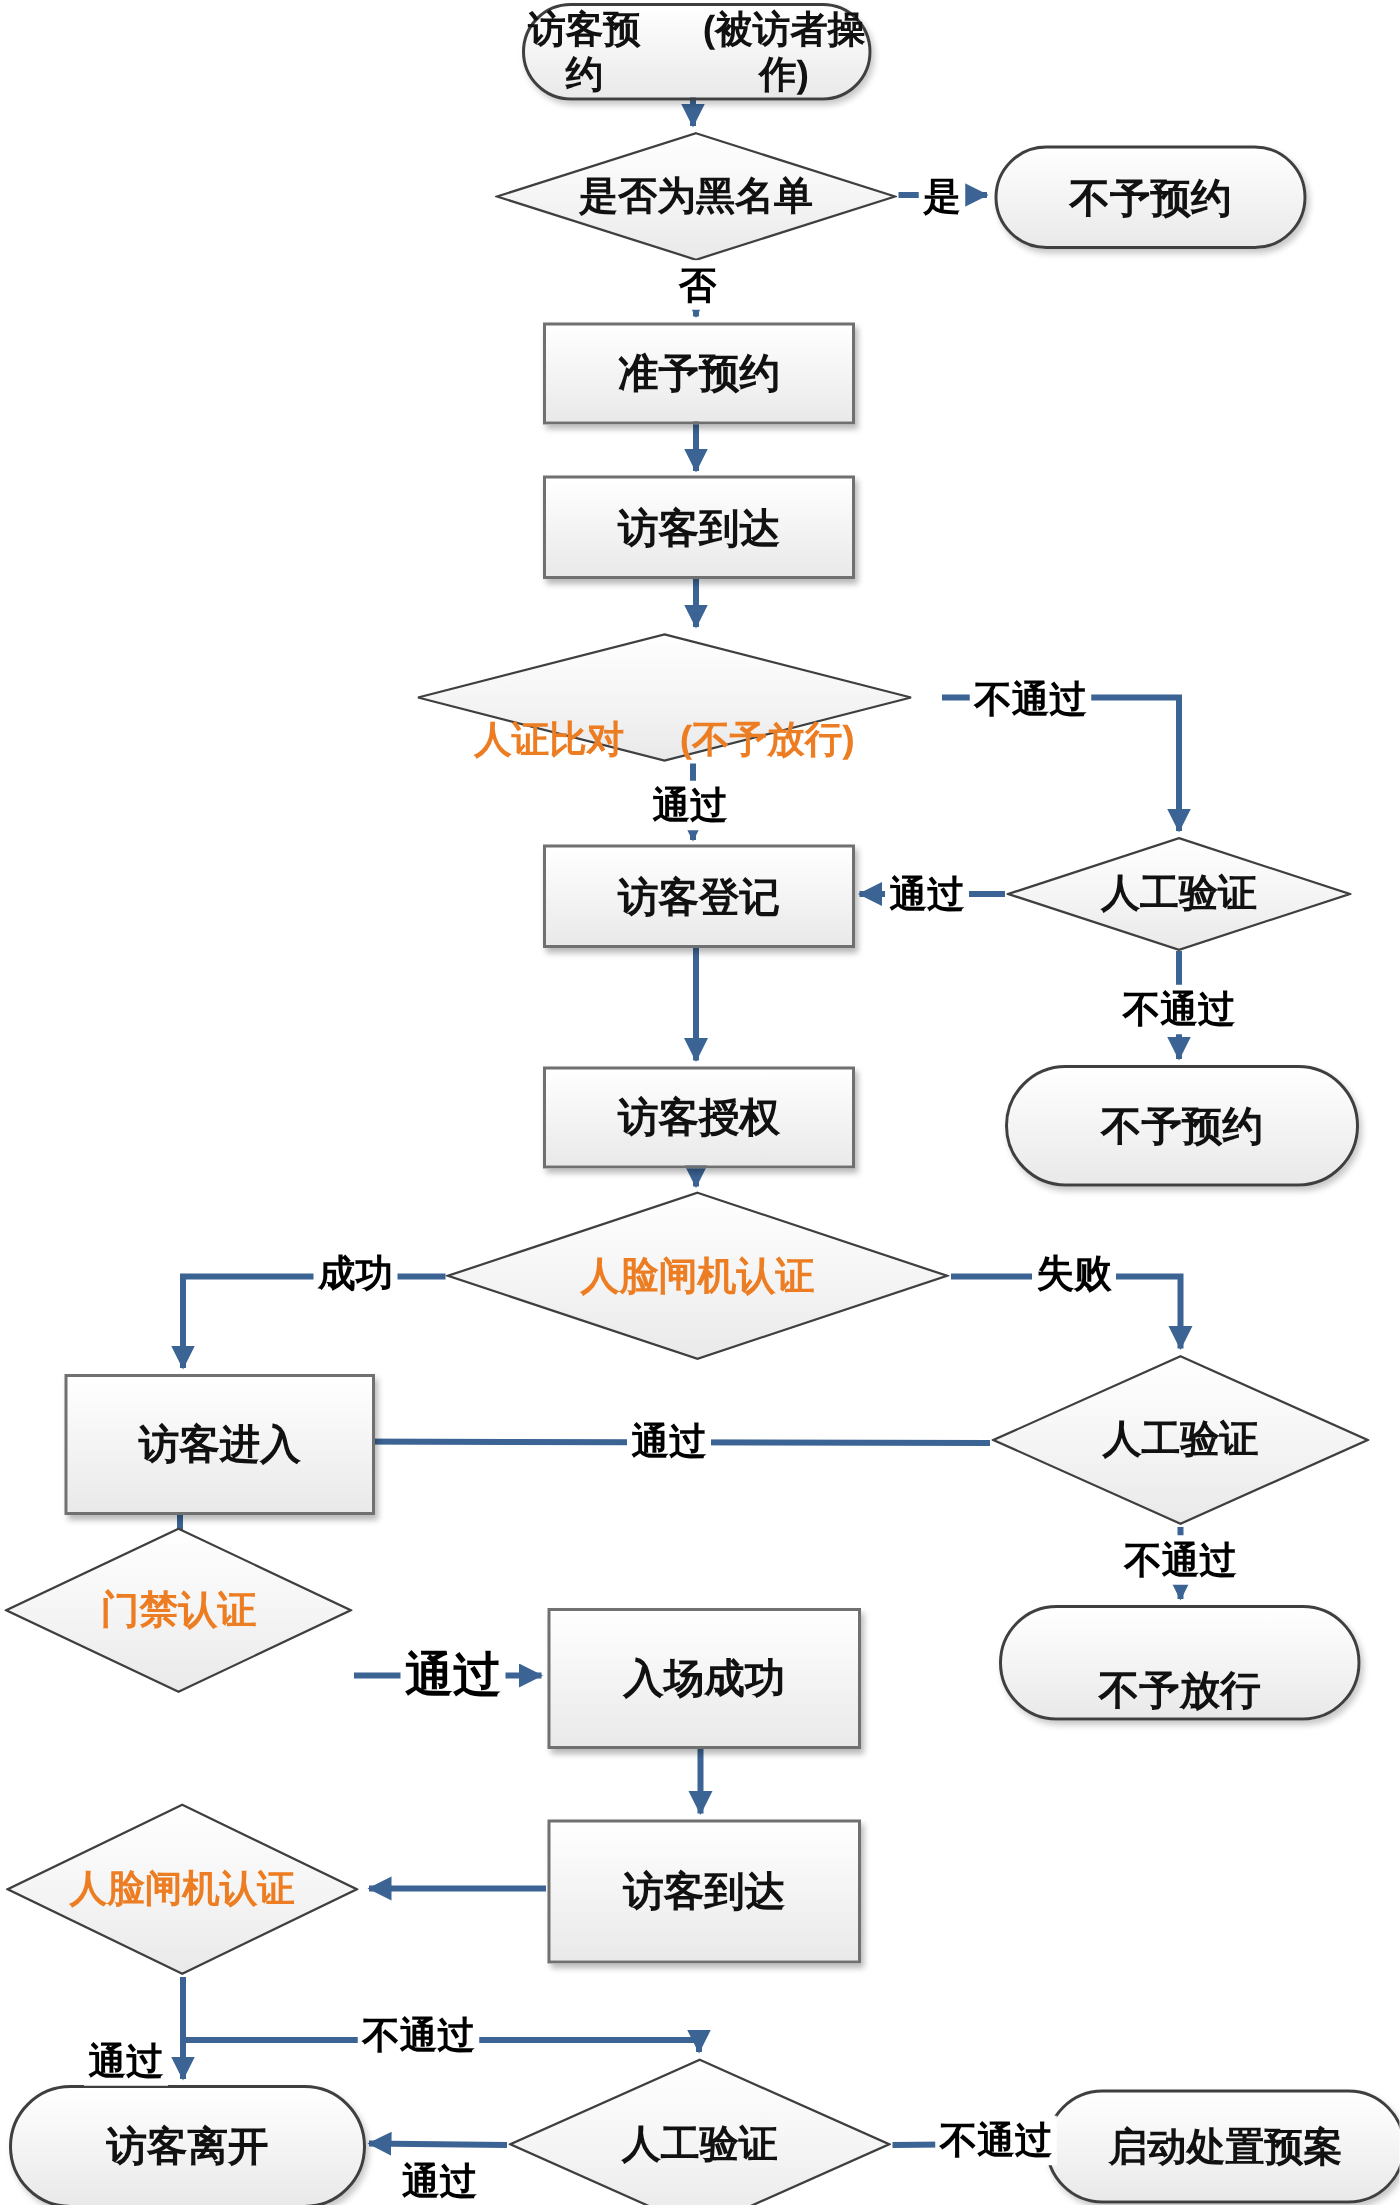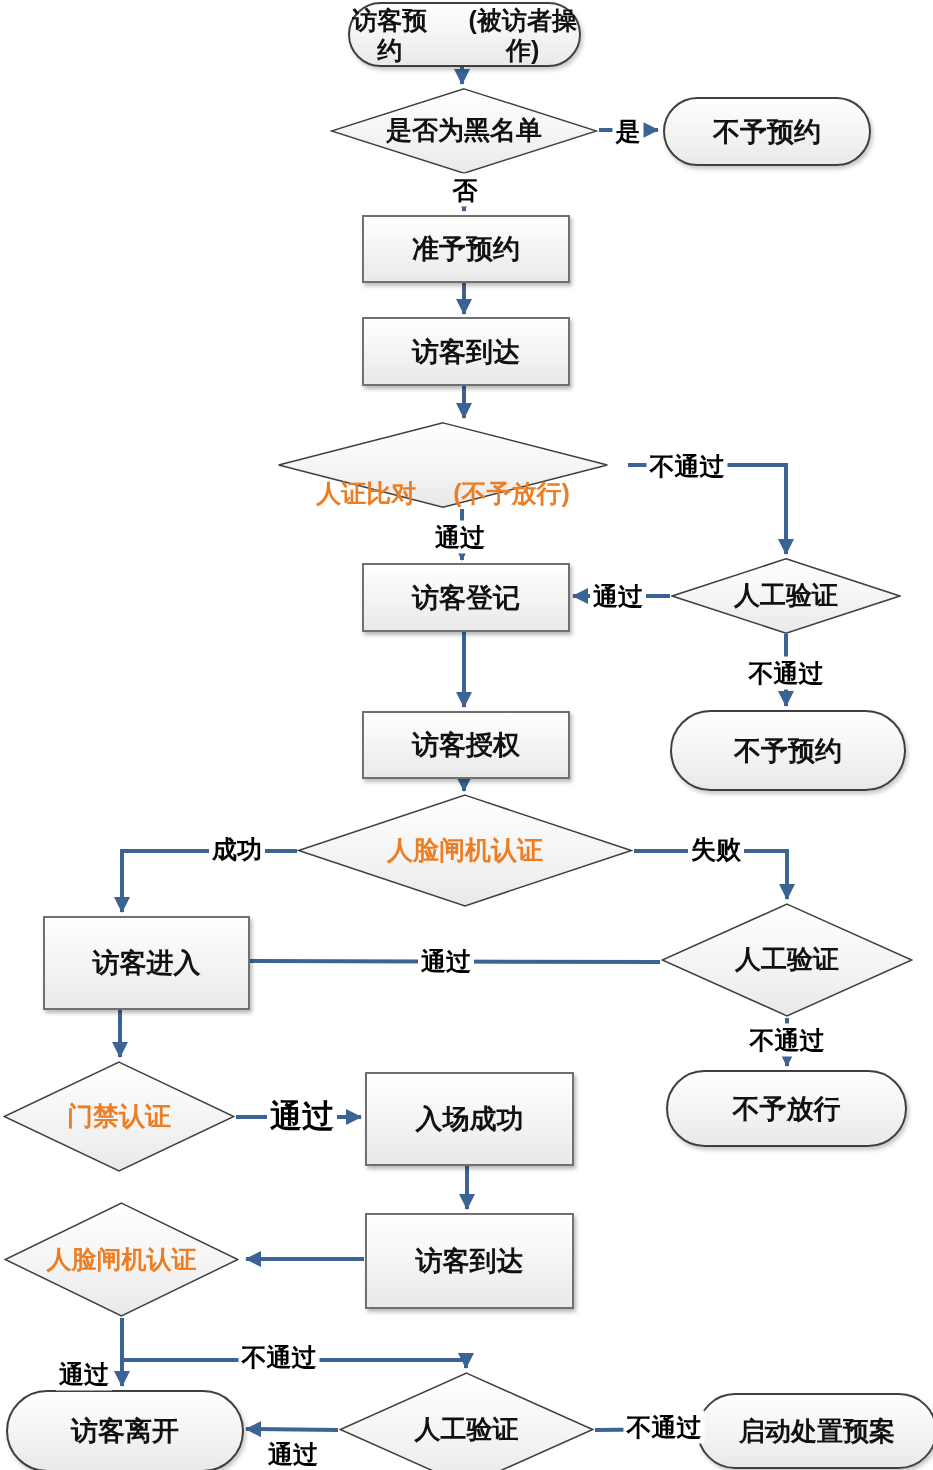--- a/index.html
+++ b/index.html
@@ -142,25 +142,25 @@
   <span>访客进入</span>
 </div>
 
 <div class="node diamond" style="left:661px;top:903px;width:252px;height:114px;">
   <svg viewBox="0 0 200 100" preserveAspectRatio="none">
     <polygon points="100,1 199,50 100,99 1,50" fill="url(#shapeGrad)" stroke="#3f3f3f" stroke-width="1.5" vector-effect="non-scaling-stroke"></polygon>
   </svg>
   <span class="dlabel">人工验证</span>
 </div>
 
-<div class="node stadium" style="left:666px;top:1070px;width:237px;height:73px;">
+<div class="node stadium" style="left:666px;top:1070px;width:237px;height:73px;align-items:flex-end;">
   <span>不予放行</span>
 </div>
 
-<div class="node diamond orange" style="left:3px;top:1061px;width:232px;height:111px;">
+<div class="node diamond orange" style="left:3px;top:1018px;width:232px;height:111px;">
   <svg viewBox="0 0 200 100" preserveAspectRatio="none">
     <polygon points="100,1 199,50 100,99 1,50" fill="url(#shapeGrad)" stroke="#3f3f3f" stroke-width="1.5" vector-effect="non-scaling-stroke"></polygon>
   </svg>
   <span class="dlabel">门禁认证</span>
 </div>
 
 <div class="node rect" style="left:365px;top:1072px;width:205px;height:90px;">
   <span>入场成功</span>
 </div>
 

